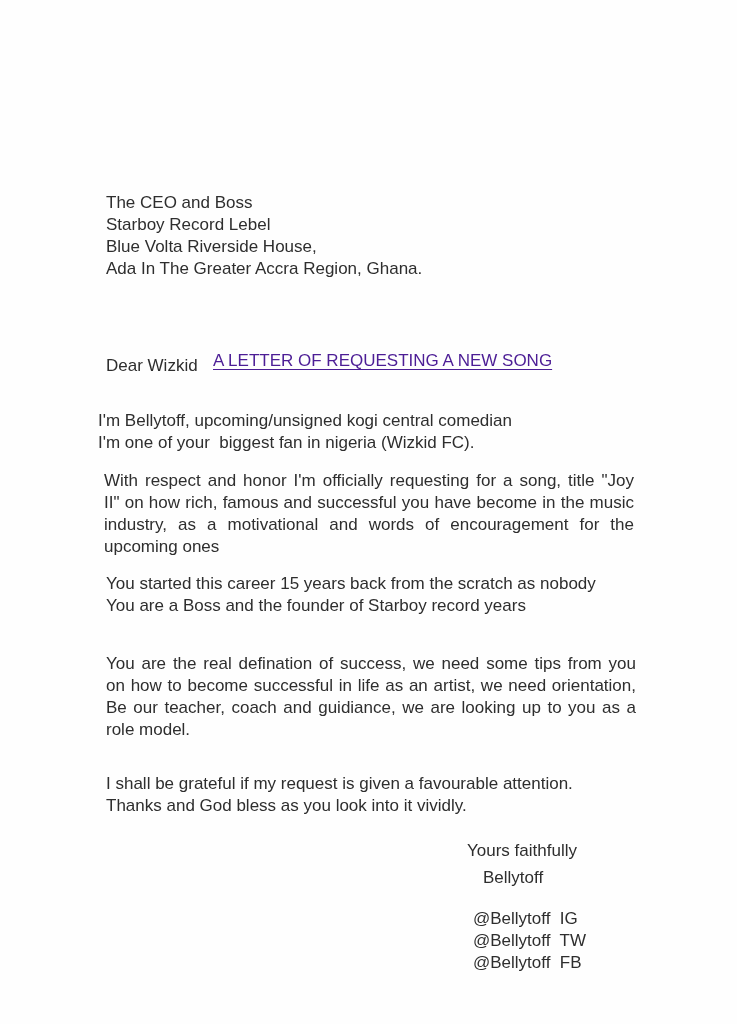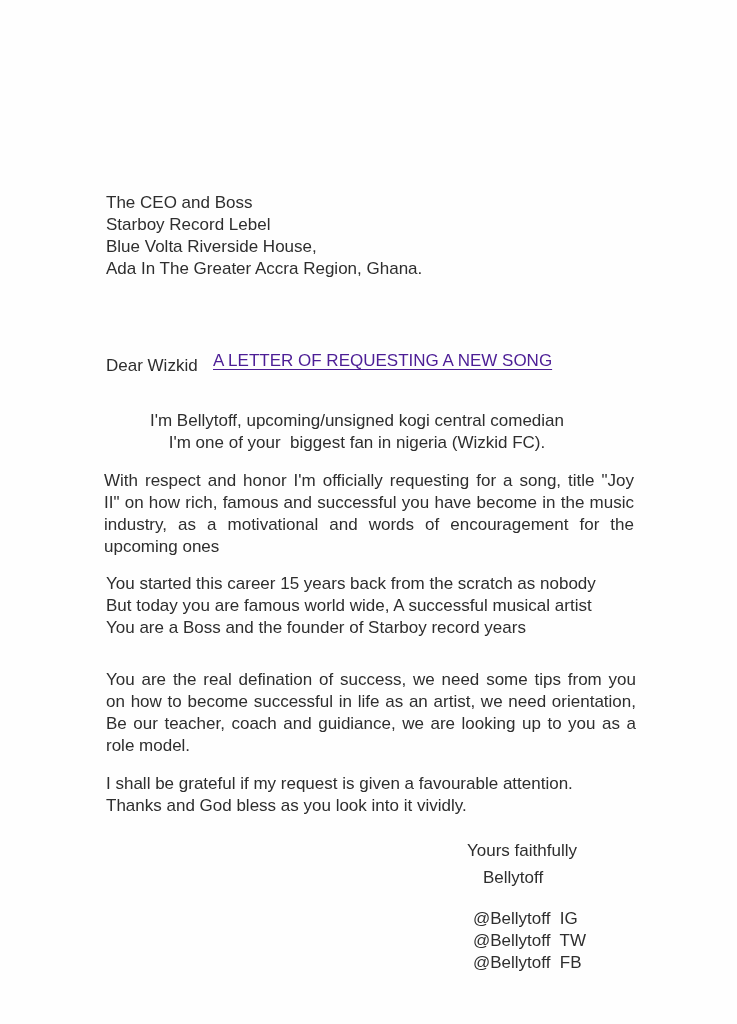--- a/index.html
+++ b/index.html
@@ -30,24 +30,24 @@
   .recipient-block{ left: 106px; top: 192px; }
   .salutation     { left: 106px; top: 310px; margin-top: 45px; }
   .letter-title {
     left: 213px;
     top: 350px;
     white-space: nowrap;
     text-decoration: underline;
     text-underline-offset: 3px;
     color: #4c1d95;
   }
-  .para-1 { left: 92px; top: 410px; text-align: center; }
+  .para-1 { left: 98px; top: 410px; }
   .para-2 { left: 104px; top: 470px; }
   .para-3 { left: 106px; top: 573px; }
-  .para-4 { left: 106px; top: 653px; margin-top: 16px; }
+  .para-4 { left: 106px; top: 653px; }
   .para-5 { left: 106px; top: 773px; }
   .valediction { left: 467px; top: 840px; }
   .signature   { left: 459px; top: 867px; margin-left: 24px; }
   .socials     { left: 473px; top: 908px; }
 </style>
 </head>
 <body>
 
 <div class="page">
 
@@ -70,21 +70,20 @@
 
   <div class="abs body-col para-2">
     <div class="line jline">With respect and honor I'm officially requesting for a song, title "Joy</div>
     <div class="line jline">II" on how rich, famous and successful you have become in the music</div>
     <div class="line jline">industry, as a motivational and words of encouragement for the</div>
     <div class="line">upcoming ones</div>
   </div>
 
   <div class="abs body-col para-3">
     <div class="line">You started this career 15 years back from the scratch as nobody</div>
-    <div class="line">But today you are famous world wide, A successful musical artist</div>
     <div class="line">You are a Boss and the founder of Starboy record years</div>
   </div>
 
   <div class="abs body-col para-4">
     <div class="line jline">You are the real defination of success, we need some tips from you</div>
     <div class="line jline">on how to become successful in life as an artist, we need orientation,</div>
     <div class="line jline">Be our teacher, coach and guidiance, we are looking up to you as a</div>
     <div class="line">role model.</div>
   </div>
 

